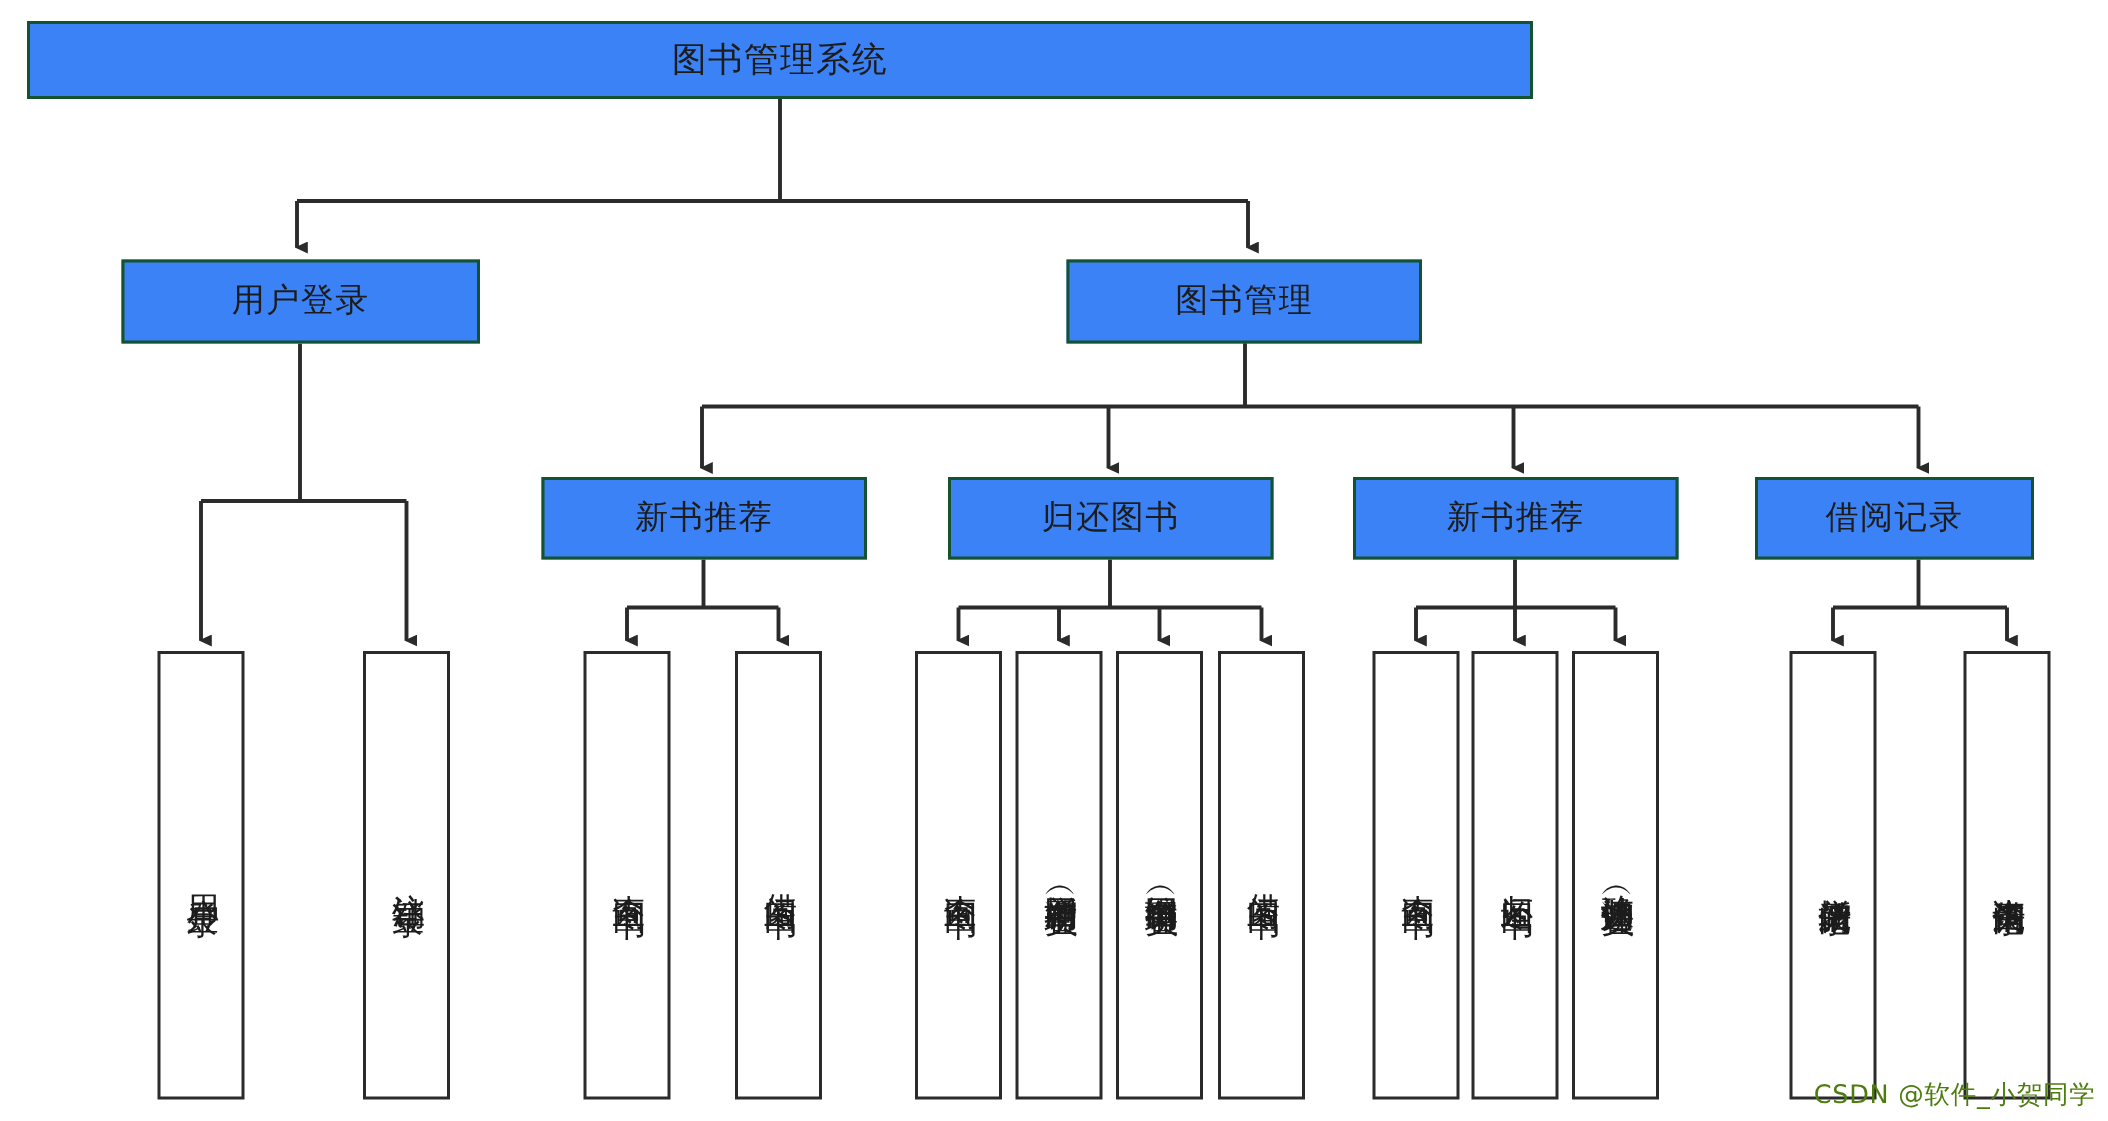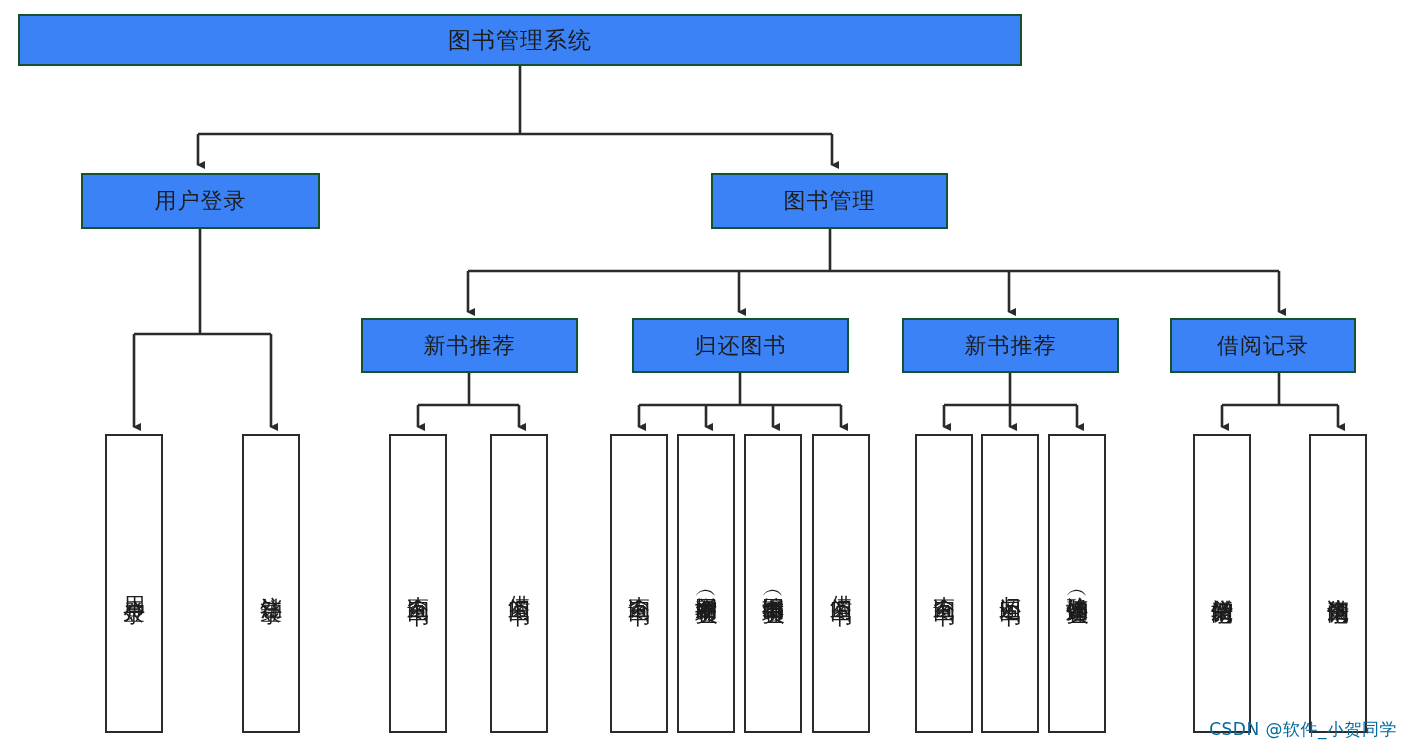--- a/index.html
+++ b/index.html
@@ -59,21 +59,21 @@
     letter-spacing:3px;
     white-space:nowrap;
     color:#1c1c1c;
   }
   .leaf-tall .node-label{ letter-spacing:1px; }
   #watermark{
     position:absolute;
     right:8px;
     bottom:6px;
     font-size:17px;
-    color:#0369a1;
+    color:#4d7c0f;
     letter-spacing:0.5px;
     user-select:none;
     white-space:nowrap;
   }
 </style>
 </head>
 <body>
 
 <div id="stage">
 

